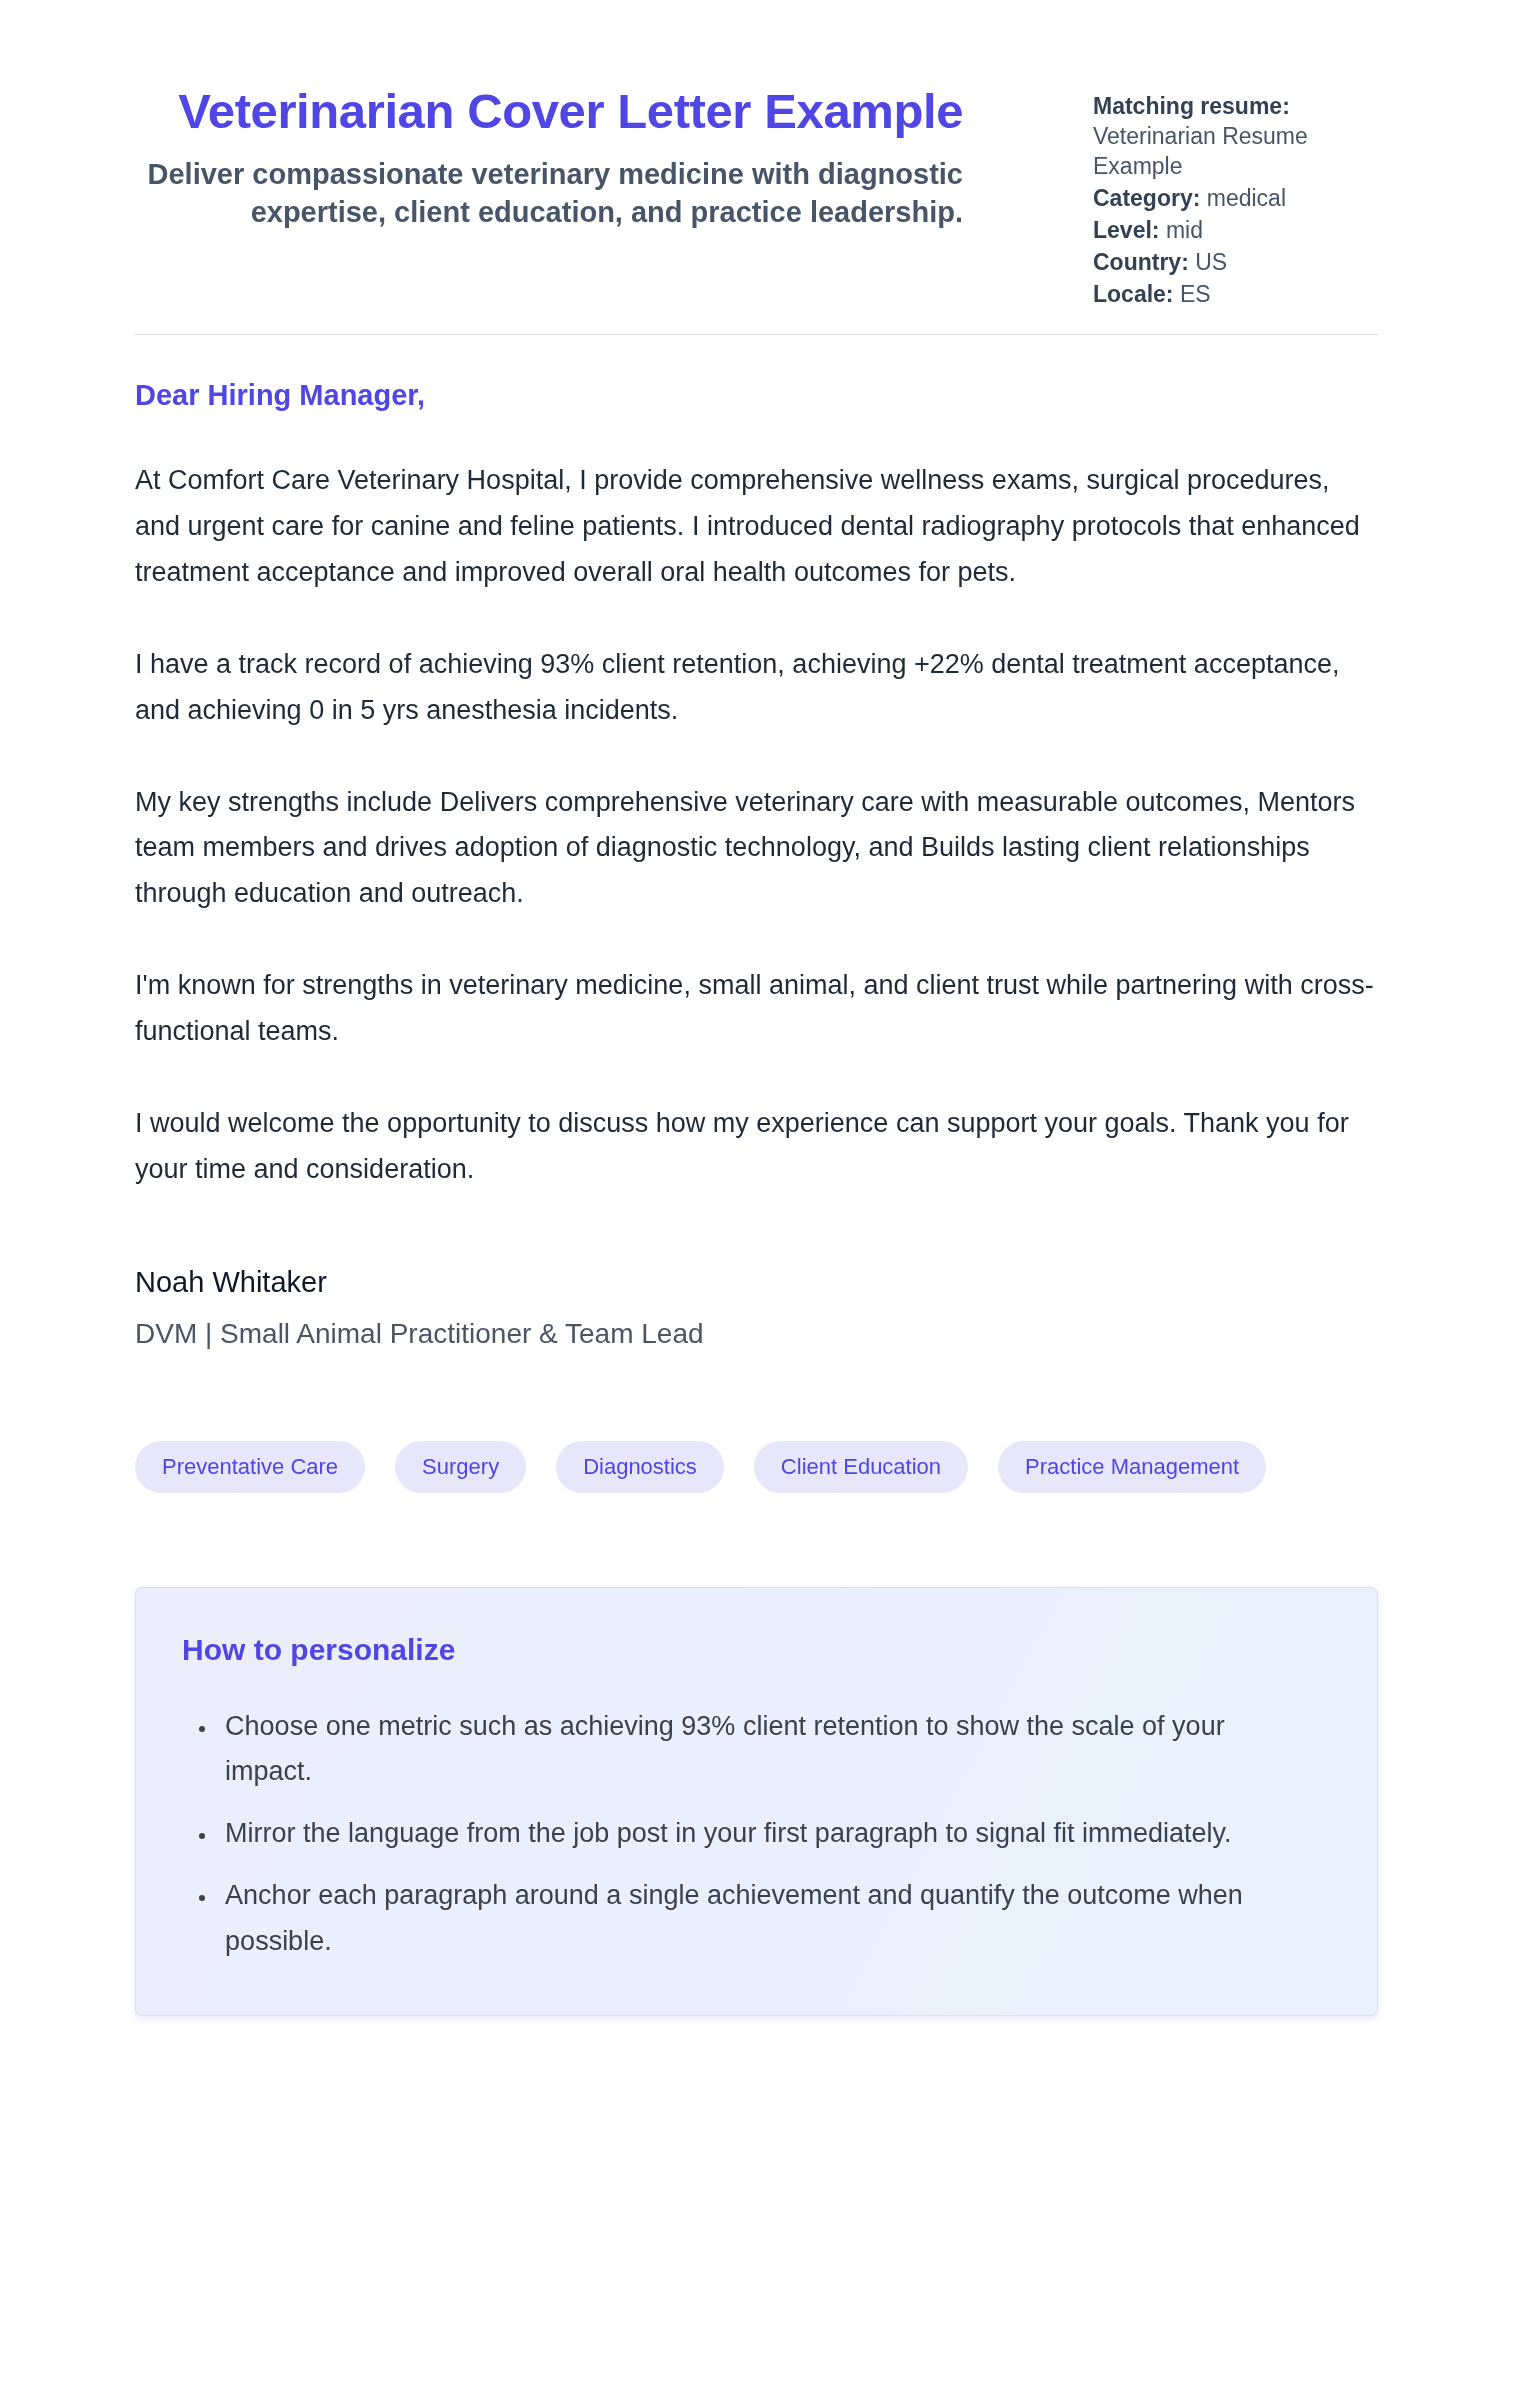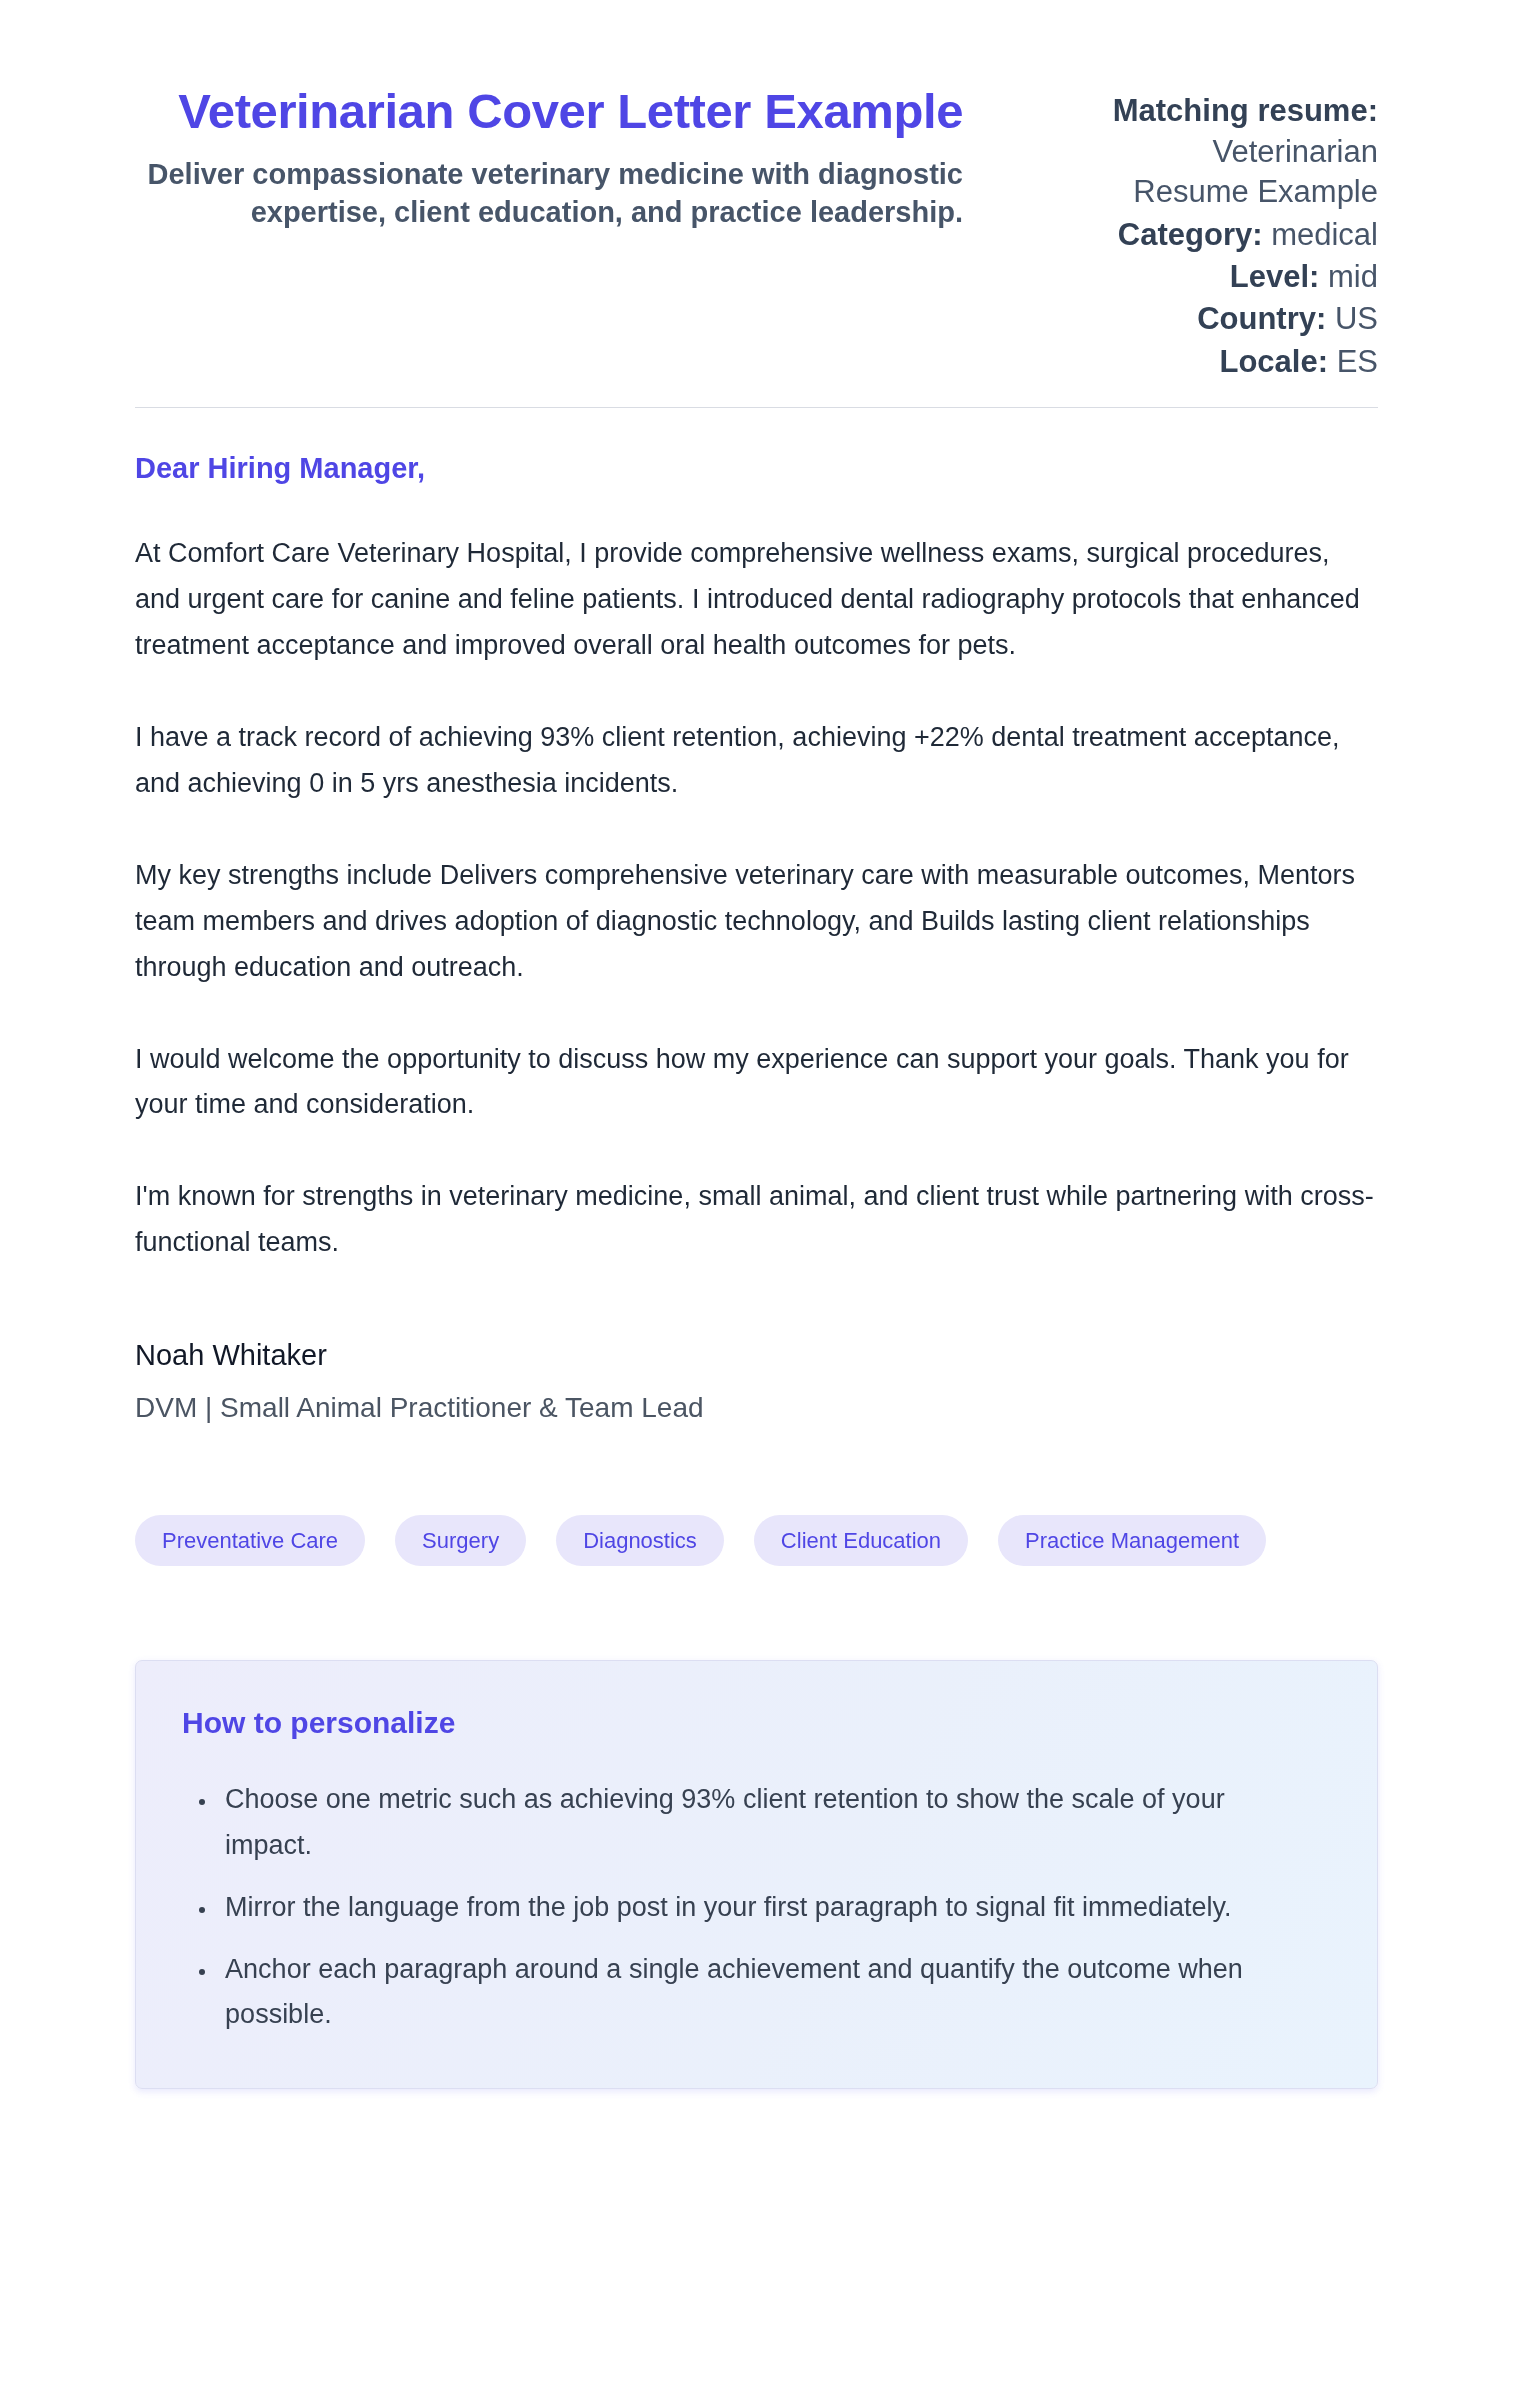--- a/index.html
+++ b/index.html
@@ -36,22 +36,22 @@
   .page-subtitle {
     margin: 14.2px 0 0 0;
     font-size: 29px;
     line-height: 1.32;
     font-weight: 700;
     color: #475569;
   }
   .meta {
     width: 285px;
     padding-top: 9px;
-    text-align: right;
-    font-size: 31px;
+    text-align: left;
+    font-size: 23px;
     line-height: 1.31;
     color: #475569;
     flex-shrink: 0;
   }
   .meta-label { font-weight: 700; color: #334155; }
   .meta-link { color: #475569; text-decoration: none; cursor: pointer; }
   .meta-row { margin-top: 1.8px; }
 
   
   .divider {
@@ -170,22 +170,22 @@
     </aside>
   </header>
 
   <hr class="divider">
 
   <section class="letter">
     <p class="greeting">Dear Hiring Manager,</p>
     <p class="para">At Comfort Care Veterinary Hospital, I provide comprehensive wellness exams, surgical procedures, and urgent care for canine and feline patients. I introduced dental radiography protocols that enhanced treatment acceptance and improved overall oral health outcomes for pets.</p>
     <p class="para">I have a track record of achieving 93% client retention, achieving +22% dental treatment acceptance, and achieving 0 in 5 yrs anesthesia incidents.</p>
     <p class="para">My key strengths include Delivers comprehensive veterinary care with measurable outcomes, Mentors team members and drives adoption of diagnostic technology, and Builds lasting client relationships through education and outreach.</p>
+    <p class="para">I'm known for strengths in veterinary medicine, small animal, and client trust while partnering with cross-functional teams.</p>
     <p class="para">I would welcome the opportunity to discuss how my experience can support your goals. Thank you for your time and consideration.</p>
-    <p class="para">I'm known for strengths in veterinary medicine, small animal, and client trust while partnering with cross-functional teams.</p>
     <p class="sig-name">Noah Whitaker</p>
     <p class="sig-role">DVM | Small Animal Practitioner &amp; Team Lead</p>
   </section>
 
   <div class="tags">
     <span class="tag">Preventative Care</span>
     <span class="tag">Surgery</span>
     <span class="tag">Diagnostics</span>
     <span class="tag">Client Education</span>
     <span class="tag">Practice Management</span>

